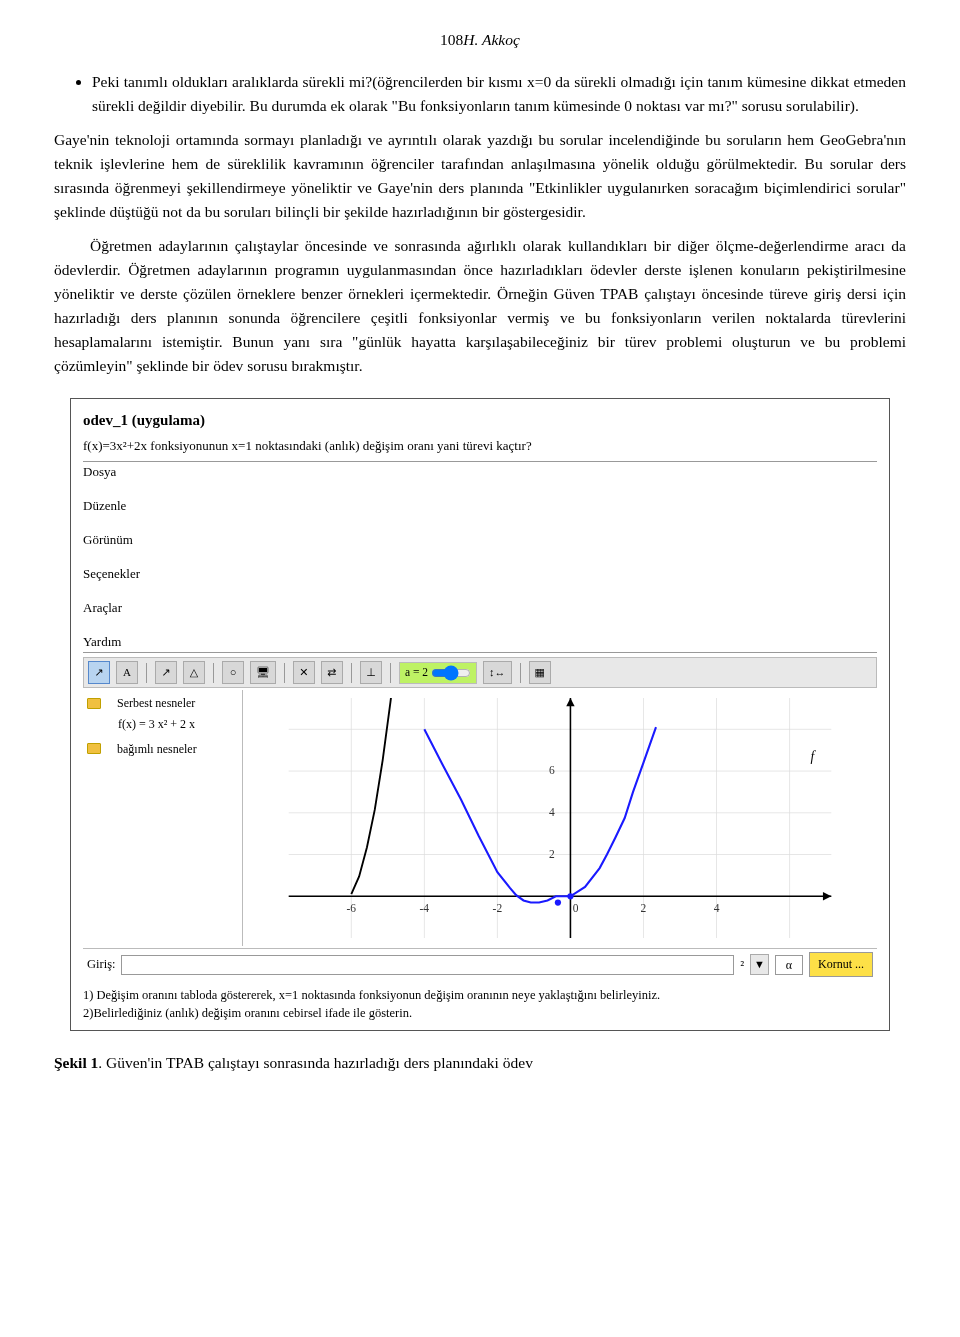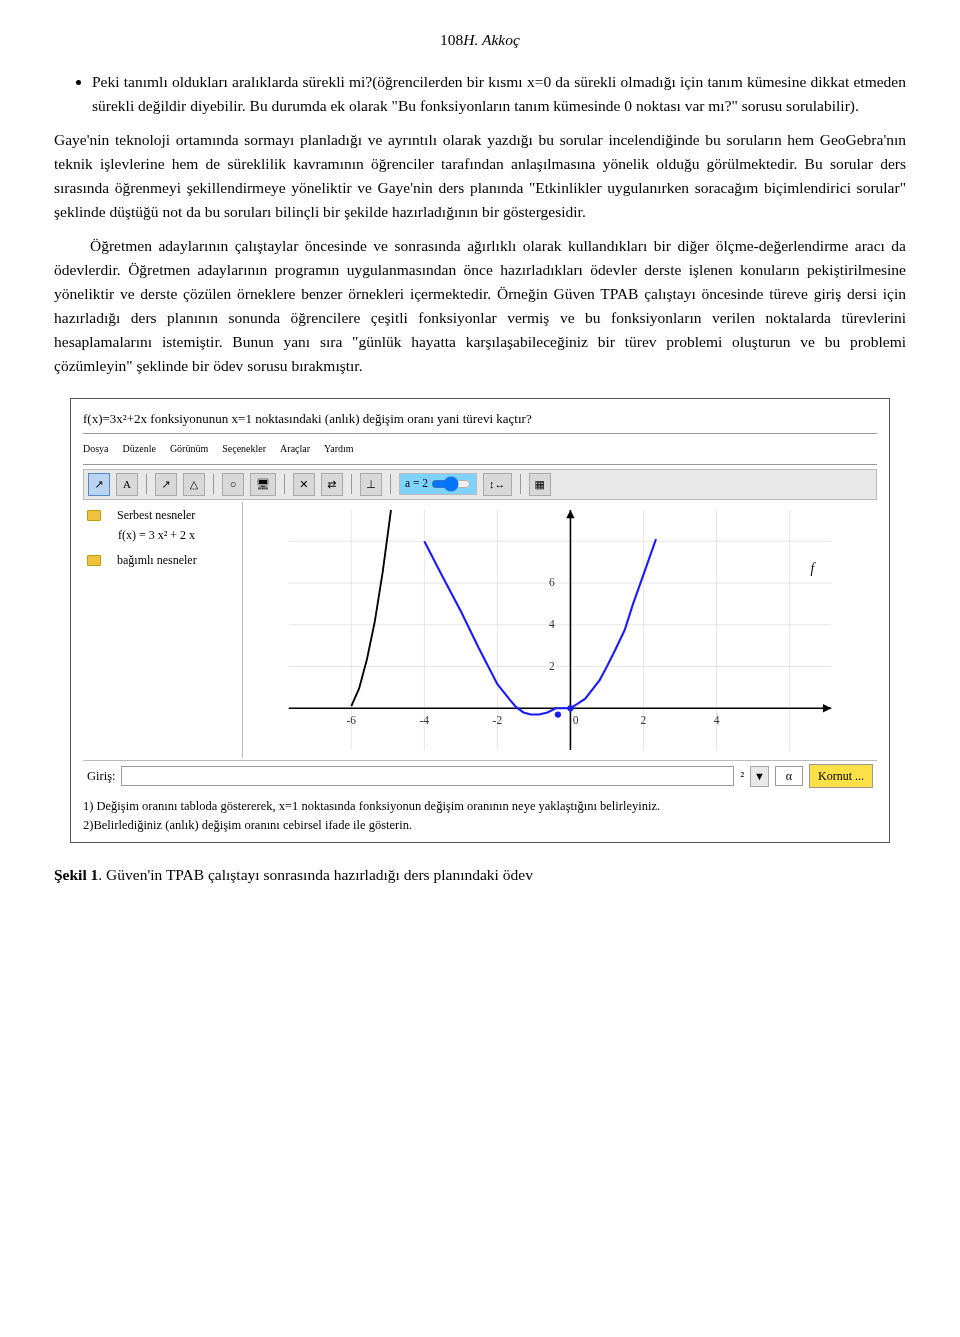--- a/index.html
+++ b/index.html
@@ -72,25 +72,26 @@
     }
 
     .figure-question {
       font-size: 13px;
       margin-bottom: 4px;
     }
 
     .figure-menubar {
       display: flex;
       gap: 14px;
-      font-size: 10px;
+      font-size: 13px;
       margin-bottom: 4px;
       border-top: 1px solid #999;
       border-bottom: 1px solid #999;
-      padding: 7px 0;
+      padding: 0 0;
+      flex-direction: column;
     }
 
     .figure-toolbar {
       display: flex;
       gap: 6px;
       align-items: center;
       background: #e8e8e8;
       padding: 3px 4px;
       margin-bottom: 2px;
       border: 1px solid #bbb;
@@ -216,21 +217,21 @@
 
     .figure-caption-bold {
       font-weight: bold;
     }
 
     .a-slider {
       display: flex;
       align-items: center;
       gap: 3px;
       font-size: 11.5px;
-      background: #7dd3fc;
+      background: #bef264;
       border: 1px solid #bbb;
       padding: 1px 5px;
     }
   </style>
 </head>
 <body>
 
 <div class="page-header">
   <span class="page-number">108</span>
   <span class="page-author">H. Akkoç</span>
@@ -248,20 +249,21 @@
     <span>Gaye'nin teknoloji ortamında sormayı planladığı ve ayrıntılı olarak yazdığı bu sorular incelendiğinde bu soruların hem GeoGebra'nın teknik işlevlerine hem de süreklilik kavramının öğrenciler tarafından anlaşılmasına yönelik olduğu görülmektedir. Bu sorular ders sırasında öğrenmeyi şekillendirmeye yöneliktir ve Gaye'nin ders planında "Etkinlikler uygulanırken soracağım biçimlendirici sorular" şeklinde düştüğü not da bu soruları bilinçli bir şekilde hazırladığının bir göstergesidir.</span>
   </div>
 
   <div class="paragraph-indent">
     <span>Öğretmen adaylarının çalıştaylar öncesinde ve sonrasında ağırlıklı olarak kullandıkları bir diğer ölçme-değerlendirme aracı da ödevlerdir. Öğretmen adaylarının programın uygulanmasından önce hazırladıkları ödevler derste işlenen konuların pekiştirilmesine yöneliktir ve derste çözülen örneklere benzer örnekleri içermektedir. Örneğin Güven TPAB çalıştayı öncesinde türeve giriş dersi için hazırladığı ders planının sonunda öğrencilere çeşitli fonksiyonlar vermiş ve bu fonksiyonların verilen noktalarda türevlerini hesaplamalarını istemiştir. Bunun yanı sıra "günlük hayatta karşılaşabileceğiniz bir türev problemi oluşturun ve bu problemi çözümleyin" şeklinde bir ödev sorusu bırakmıştır.</span>
   </div>
 
 
   <div class="figure-container">
 
+    <div class="figure-title">odev_1 (uygulama)</div>
     <div class="figure-question">f(x)=3x²+2x fonksiyonunun x=1 noktasındaki (anlık) değişim oranı yani türevi kaçtır?</div>
 
     <div class="figure-menubar">
       <span>Dosya</span>
       <span>Düzenle</span>
       <span>Görünüm</span>
       <span>Seçenekler</span>
       <span>Araçlar</span>
       <span>Yardım</span>
     </div>

